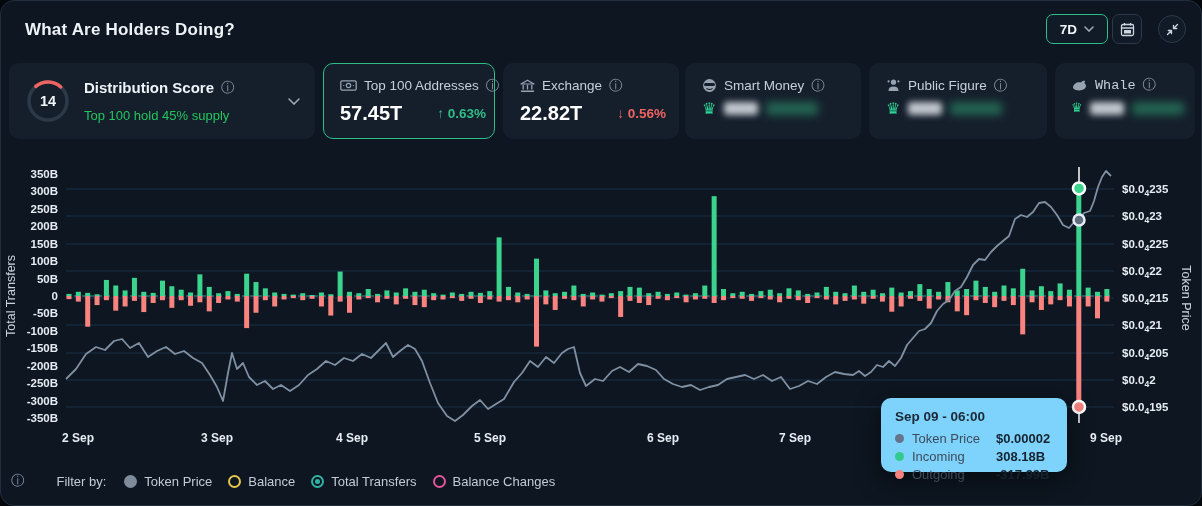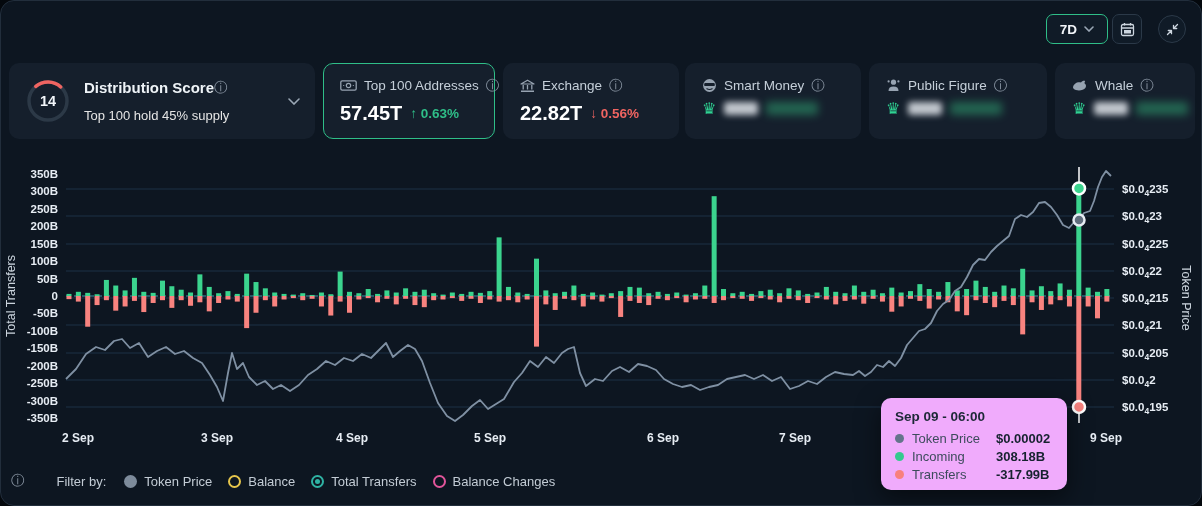--- a/index.html
+++ b/index.html
@@ -15,63 +15,64 @@
   .btn-collapse { left:1157px; top:14px; width:28px; height:28px; border-radius:50%; }
 
   
   .card { position:absolute; top:62px; height:76px; background:#151f2c; border-radius:10px; border:1.5px solid transparent; cursor:pointer; }
   .card.selected { border-color:#2fbe88; }
   .c-dist { left:8px; width:306px; display:flex; align-items:center; padding:0 14px; gap:12px; }
   .c-top100 { left:322px; width:172px;text-align:center; }
   .c-exch { left:502px; width:176px; }
   .c-smart { left:684px; width:176px; }
   .c-public { left:868px; width:178px; }
-  .c-whale { left:1054px; width:140px; }
+  .c-whale { left:1054px; width:140px;font-family:Liberation Mono, monospace; }
   .card .row1 { display:flex; align-items:center; gap:7px; padding:14px 0 0 16px; }
   .card .row2 { display:flex; align-items:center; gap:8px; padding:9px 0 0 16px; }
   .c-title { font-size:13.5px; color:#c5cfd9; white-space:nowrap; }
   .c-title-big { font-size:15px; font-weight:700; color:#eef3f7; }
-  .c-sub { font-size:13px; color:#e5e5e5; margin-top:12px; white-space:nowrap; }
+  .c-sub { font-size:13px; color:#22c55e; margin-top:12px; white-space:nowrap; }
   .c-val { font-size:20px; font-weight:700; color:#ffffff; }
-  .chg { font-size:13.5px; font-weight:600; }
+  .chg { font-size:13.5px; font-weight:600;margin-left:27px; }
   .chg.up { color:#2fbe88; }
   .chg.down { color:#ef6461; }
   .info-i { color:#8a96a4; font-size:13.5px; line-height:1; cursor:pointer; }
   .dist-text { flex:1; }
   .dist-chev { margin-left:auto; }
   .g-icon { color:#97a3b1; display:flex; }
   .crown { color:#2fd393; font-size:16px; line-height:13px; }
   .blur-val { width:34px; height:13px; background:#d9dee4; border-radius:3px; filter:blur(3px); opacity:.88; }
   .blur-pct { width:52px; height:13px; background:#2f9f70; border-radius:3px; filter:blur(4px); opacity:.55; }
 
   
   .chart-wrap { position:absolute; left:0; top:148px; width:1111px; height:314px; }
   svg { font-family:"Liberation Sans", sans-serif; }
 
   
-  .tooltip { position:absolute; left:880px; top:397px; width:186px; height:92px; background:#f0abfc; border-radius:10px; padding:11px 14px 8px 14px; box-shadow:0 8px 24px rgba(0,0,0,.5); z-index:5; }
+  .tooltip { position:absolute; left:880px; top:397px; width:186px; height:74px; background:#7dd3fc; border-radius:10px; padding:11px 14px 8px 14px; box-shadow:0 8px 24px rgba(0,0,0,.5); z-index:5; }
   .tt-head { font-size:13.5px; font-weight:700; color:#1c2836; margin-bottom:7px; }
   .tt-row { display:flex; align-items:center; margin-top:3px; }
   .tt-dot { width:9px; height:9px; border-radius:50%; margin-right:8px; flex:none; }
   .tt-lbl { font-size:13px; color:#3d4b5c; width:84px; }
   .tt-val { font-size:13px; font-weight:700; color:#16222f; }
 
   
   .filter-bar { position:absolute; left:10px; top:468px; height:24px; display:flex; align-items:center; gap:16px; z-index:2; }
   .fb-label { font-size:13px; color:#c3ccd5; margin-left:16px; }
   .fb-item { display:flex; align-items:center; gap:7px; cursor:pointer; }
   .fb-item span.txt { font-size:13px; color:#c3ccd5; }
   .fb-dot { width:13px; height:13px; border-radius:50%; display:flex; align-items:center; justify-content:center; }
   .fb-core { width:5px; height:5px; border-radius:50%; }
 </style>
 </head>
 <body>
 
 <div class="panel">
 
+  <div class="hdr-title">What Are Holders Doing?</div>
 
   <div class="range-pill">
     <span class="lbl">7D</span>
     <svg width="10" height="6" viewBox="0 0 10 6">
         <path d="M1 1 L5 5 L9 1" fill="none" stroke="#9aa7b5" stroke-width="1.6" stroke-linecap="round"></path>
       </svg>
   </div>
   <div class="icon-btn btn-cal">
     <svg width="15" height="15" viewBox="0 0 15 15">
       <rect x="1.5" y="2.5" width="12" height="11" rx="1.5" fill="none" stroke="#cdd6df" stroke-width="1.3"></rect>
@@ -88,21 +89,21 @@
     </svg>
   </div>
 
   <div class="card c-dist">
     <svg width="48" height="48" viewBox="0 0 48 48">
       <circle cx="24" cy="24" r="19" fill="none" stroke="#2c3947" stroke-width="3.5"></circle>
       <circle cx="24" cy="24" r="19" fill="none" stroke="#ef6461" stroke-width="3.5" stroke-linecap="round" stroke-dasharray="27 92.4" transform="rotate(-130 24 24)"></circle>
       <text x="24" y="29" text-anchor="middle" font-size="14.5" font-weight="700" fill="#f2f6fa">14</text>
     </svg>
     <div class="dist-text">
-      <div style="display:flex;align-items:center;">
+      <div style="display:flex;align-items:center;gap:7px;">
         <span class="c-title-big">Distribution Score</span>
         <span class="info-i">ⓘ</span>
       </div>
       <div class="c-sub">Top 100 hold 45% supply</div>
     </div>
     <svg class="dist-chev" width="12" height="7" viewBox="0 0 12 7">
         <path d="M1 1 L6 6 L11 1" fill="none" stroke="#9aa7b5" stroke-width="1.6" stroke-linecap="round"></path>
       </svg>
   </div>
 
@@ -499,21 +500,21 @@
       <span class="tt-lbl">Token Price</span>
       <span class="tt-val">$0.00002</span>
     </div>
     <div class="tt-row">
       <span class="tt-dot" style="background: rgb(52, 201, 142);"></span>
       <span class="tt-lbl">Incoming</span>
       <span class="tt-val">308.18B</span>
     </div>
     <div class="tt-row">
       <span class="tt-dot" style="background: rgb(248, 128, 125);"></span>
-      <span class="tt-lbl">Transfers</span>
+      <span class="tt-lbl">Outgoing</span>
       <span class="tt-val">-317.99B</span>
     </div>
   </div>
 
   <div class="filter-bar">
     <span class="info-i">ⓘ</span>
     <span class="fb-label" style="margin-right:2px;">Filter by:</span>
     <div class="fb-item">
       <span class="fb-dot" style="background: rgb(125, 139, 155);">
           <span class="fb-core"></span>

